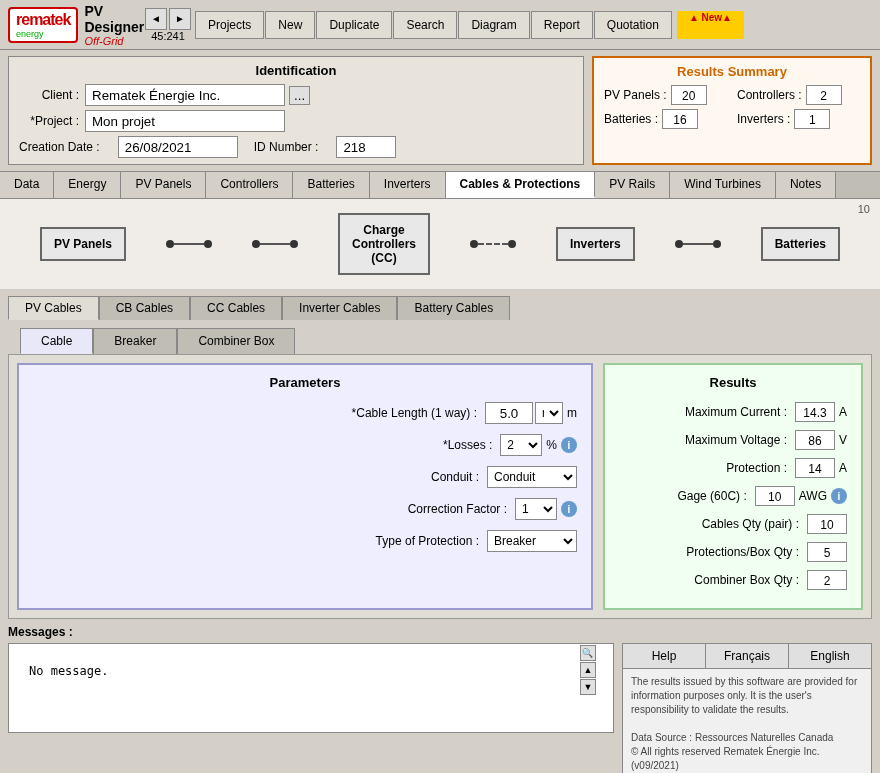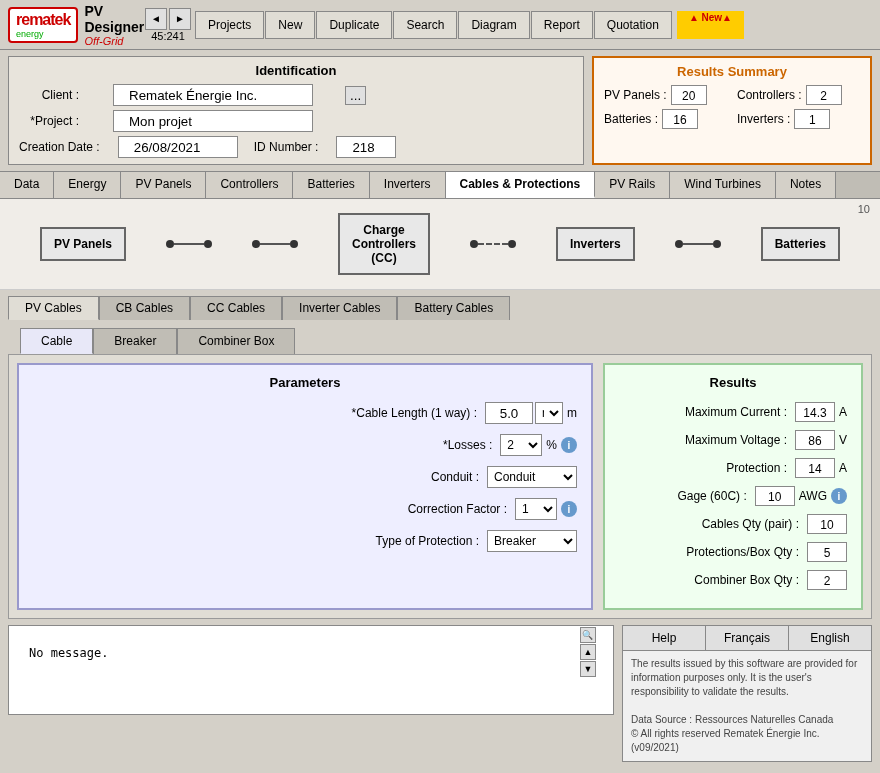--- a/index.html
+++ b/index.html
@@ -17,23 +17,23 @@
     .nav-btn { width: 22px; height: 22px; background: #e0e0e0; border: 1px solid #888; cursor: pointer; display: flex; align-items: center; justify-content: center; font-size: 10px; }
     .counter { font-size: 11px; text-align: center; }
     .menu-bar { display: flex; flex: 1; gap: 1px; }
     .menu-item { padding: 6px 12px; background: #e0ddd5; border: 1px solid #888; cursor: pointer; font-size: 12px; white-space: nowrap; }
     .new-badge { background: #ffcc00; color: #cc0000; font-size: 10px; font-weight: bold; padding: 1px 12px; margin-left: 4px; }
 
     
     .info-row { display: flex; gap: 8px; padding: 6px 8px; background: #d4d0c8; }
     .identification { flex: 1; border: 1px solid #888; background: #e8e4dc; padding: 6px 10px; }
     .identification h3 { text-align: center; font-size: 13px; margin-bottom: 6px; }
-    .id-field { display: flex; align-items: center; margin-bottom: 4px; font-size: 12px; gap: 28px; }
+    .id-field { display: flex; align-items: center; margin-bottom: 4px; font-size: 12px; }
     .id-label { width: 60px; text-align: right; margin-right: 6px; }
-    .id-input { height: 22px; border: 1px solid #888; background: #fff; padding: 2px 15px; }
+    .id-input { height: 22px; border: 1px solid #888; background: #fff; padding: 2px 6px; }
     .id-input-wide { width: 200px; }
     .id-input-mid { width: 120px; }
     .id-input-small { width: 60px; }
     .dots-btn { margin-left: 4px; border: 1px solid #888; background: #e0e0e0; cursor: pointer; padding: 1px 4px; }
     .date-row { display: flex; gap: 16px; margin-top: 2px; }
     .date-group { display: flex; align-items: center; gap: 18px; }
     .results-summary { width: 280px; border: 2px solid #cc6600; background: #fff8f0; padding: 6px 10px; }
     .results-summary h3 { text-align: center; font-size: 13px; color: #cc6600; margin-bottom: 6px; }
     .rs-grid { display: grid; grid-template-columns: 1fr 1fr; gap: 4px 10px; }
     .rs-item { display: flex; align-items: center; gap: 4px; font-size: 12px; }
@@ -299,20 +299,21 @@
       </div>
       <div class="result-row">
         <span class="result-label">Combiner Box Qty :</span>
         <div class="result-val">2</div>
       </div>
     </div>
   </div>
 </div>
 
 <div class="messages-area">
+  <div class="messages-label">Messages :</div>
   <div class="messages-row">
     <div class="messages-box">
       <textarea class="messages-textarea" readonly="" style="">No message.</textarea>
       <div class="msg-icons">
         <div class="msg-icon">🔍</div>
         <div class="msg-icon">▲</div>
         <div class="msg-icon">▼</div>
       </div>
     </div>
     <div class="help-panel">

